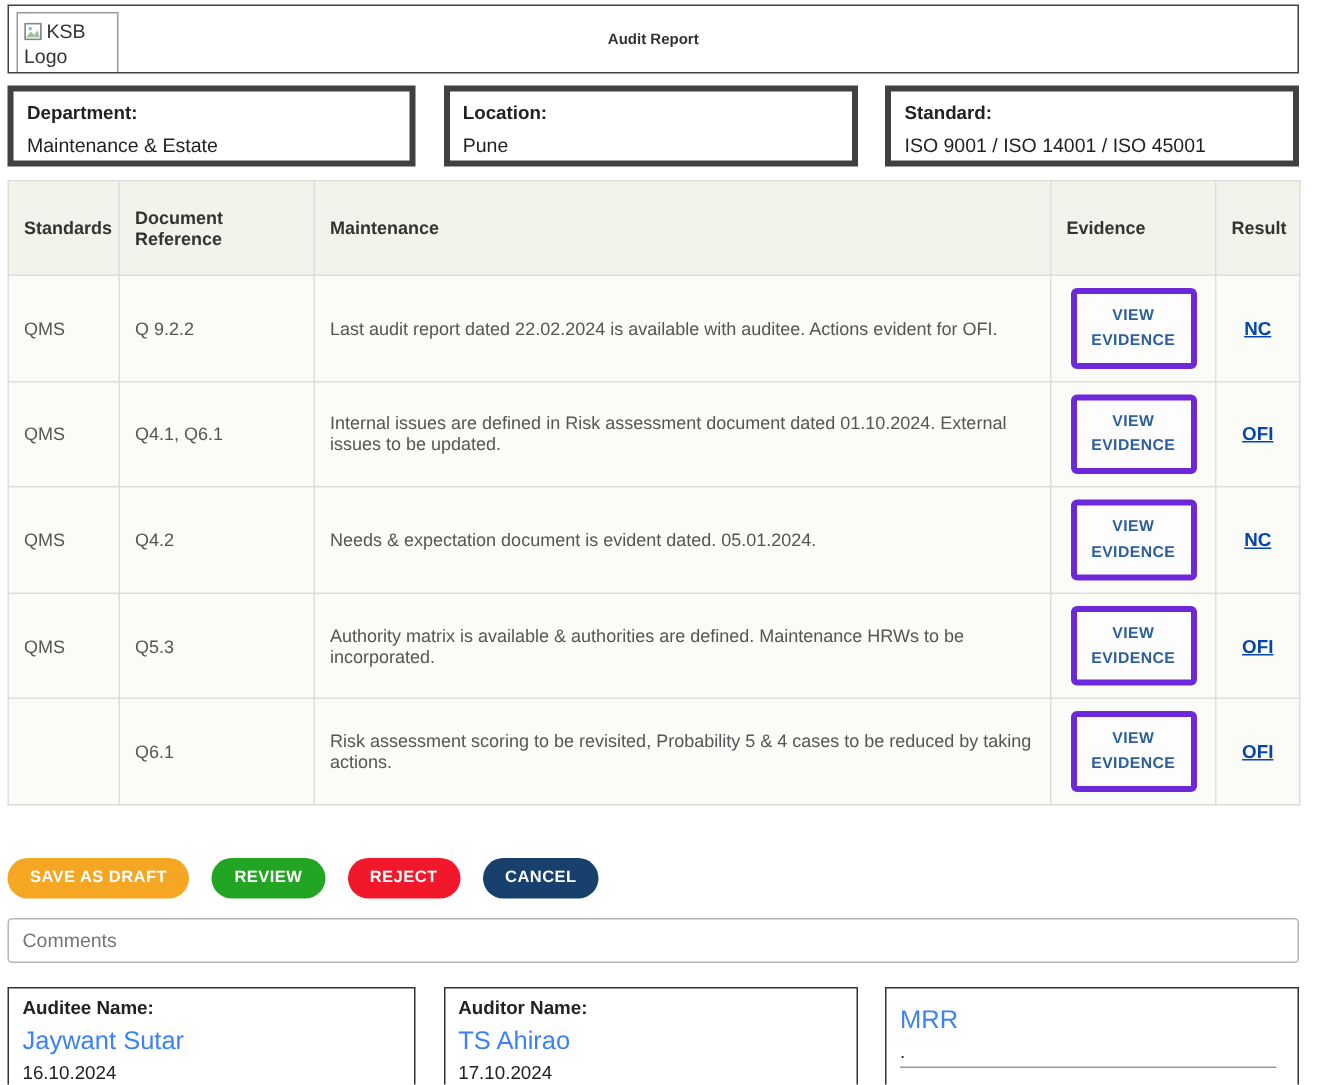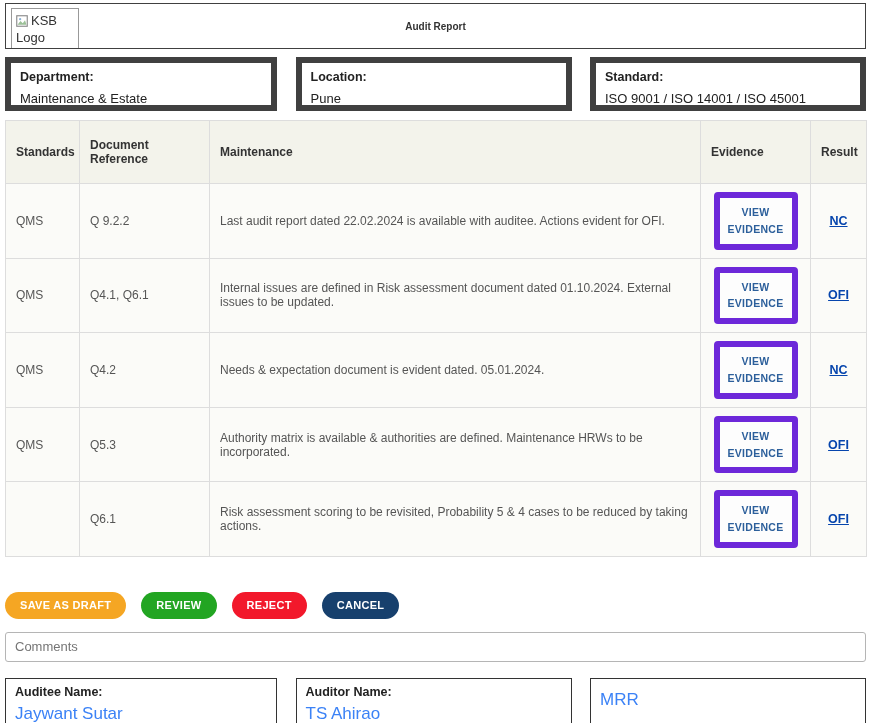--- a/index.html
+++ b/index.html
@@ -17,40 +17,40 @@
     position: absolute; left: 5px; top: 4px; width: 68px; height: 52px;
     border: 1px solid #999; padding: 3px 4px; font-size: 13px; color: #333;
     line-height: 17px; overflow: hidden;
   }
   .logo-box svg { vertical-align: -2px; margin-right: 3px; }
   .page-title { font-size: 10px; font-weight: bold; color: #333; }
 
   
   .info-row { display: flex; justify-content: space-between; margin-top: 8px; }
   .info-box {
-    border: 6px solid #404040; height: 54px; padding: 7px 9px; background: #fff;
+    border: 4px solid #404040; height: 54px; padding: 7px 9px; background: #fff;
   }
   .info-box .fld-label { font-size: 12.5px; font-weight: bold; color: #222; display: block; }
   .info-box .fld-value { font-size: 13px; color: #222; display: block; margin-top: 7px; }
   .w1 { width: 272px; } .w2 { width: 276px; } .w3 { width: 276px; }
 
   
   table.audit { width: 861px; border-collapse: collapse; margin-top: 9px; table-layout: fixed; }
   table.audit th, table.audit td { border: 1px solid #ddd; vertical-align: middle; }
   table.audit thead th {
     background: #f3f3eb; color: #333; font-size: 12px; font-weight: bold;
     text-align: left; padding: 8px 10px; height: 63px;
   }
   table.audit tbody td {
     background: #fbfbf8; color: #555; font-size: 12px; height: 65px; padding: 8px 10px;
   }
   td.cell-evidence { text-align: center; padding: 8px 4px; }
   td.cell-result { text-align: center; }
   .evidence-btn {
-    width: 84px; padding: 6px 6px; background: #fdfdfd; border: 6px solid #6d28d9;
+    width: 84px; padding: 6px 6px; background: #fdfdfd; border: 4px solid #6d28d9;
     border-radius: 4px; color: #2c5f9b; font-family: "Liberation Sans", sans-serif;
     font-size: 10.5px; font-weight: bold; line-height: 1.6; letter-spacing: .3px;
     cursor: pointer;
   }
   .result-link { color: #0645ad; font-size: 12.5px; font-weight: bold; text-decoration: underline; }
 
   
   .actions-row { display: flex; gap: 15px; margin-top: 35px; }
   .action-btn {
     height: 27px; padding: 0 15px; border: none; border-radius: 14px;

